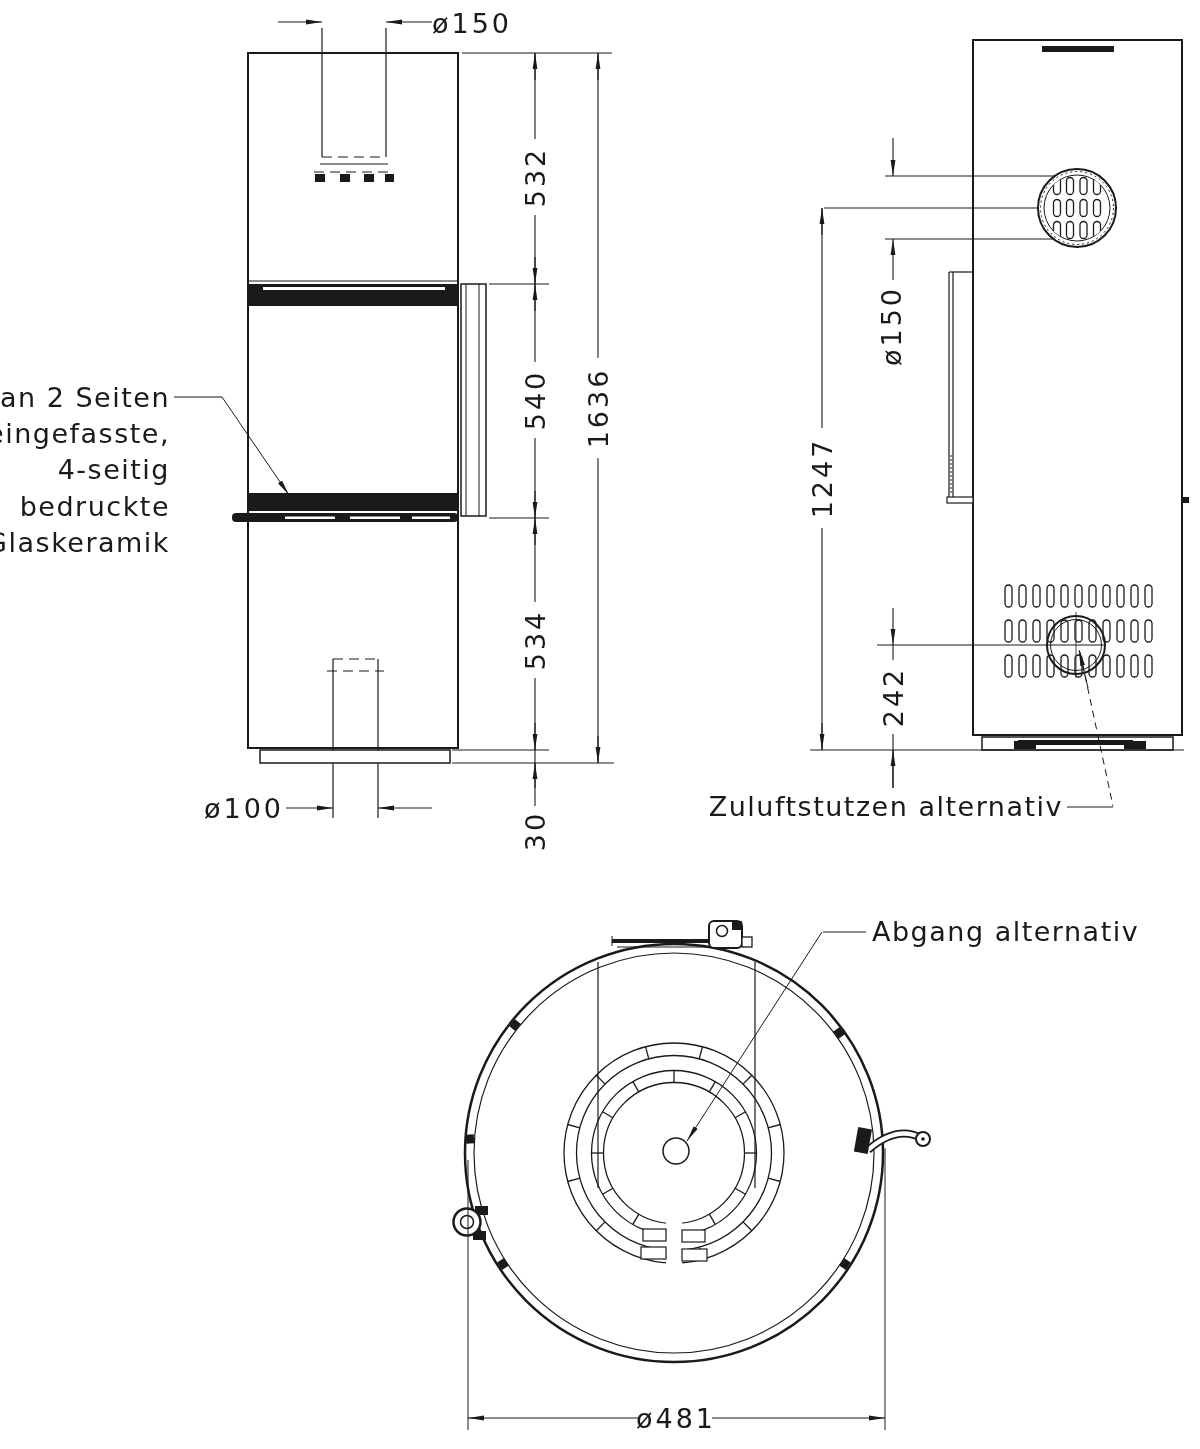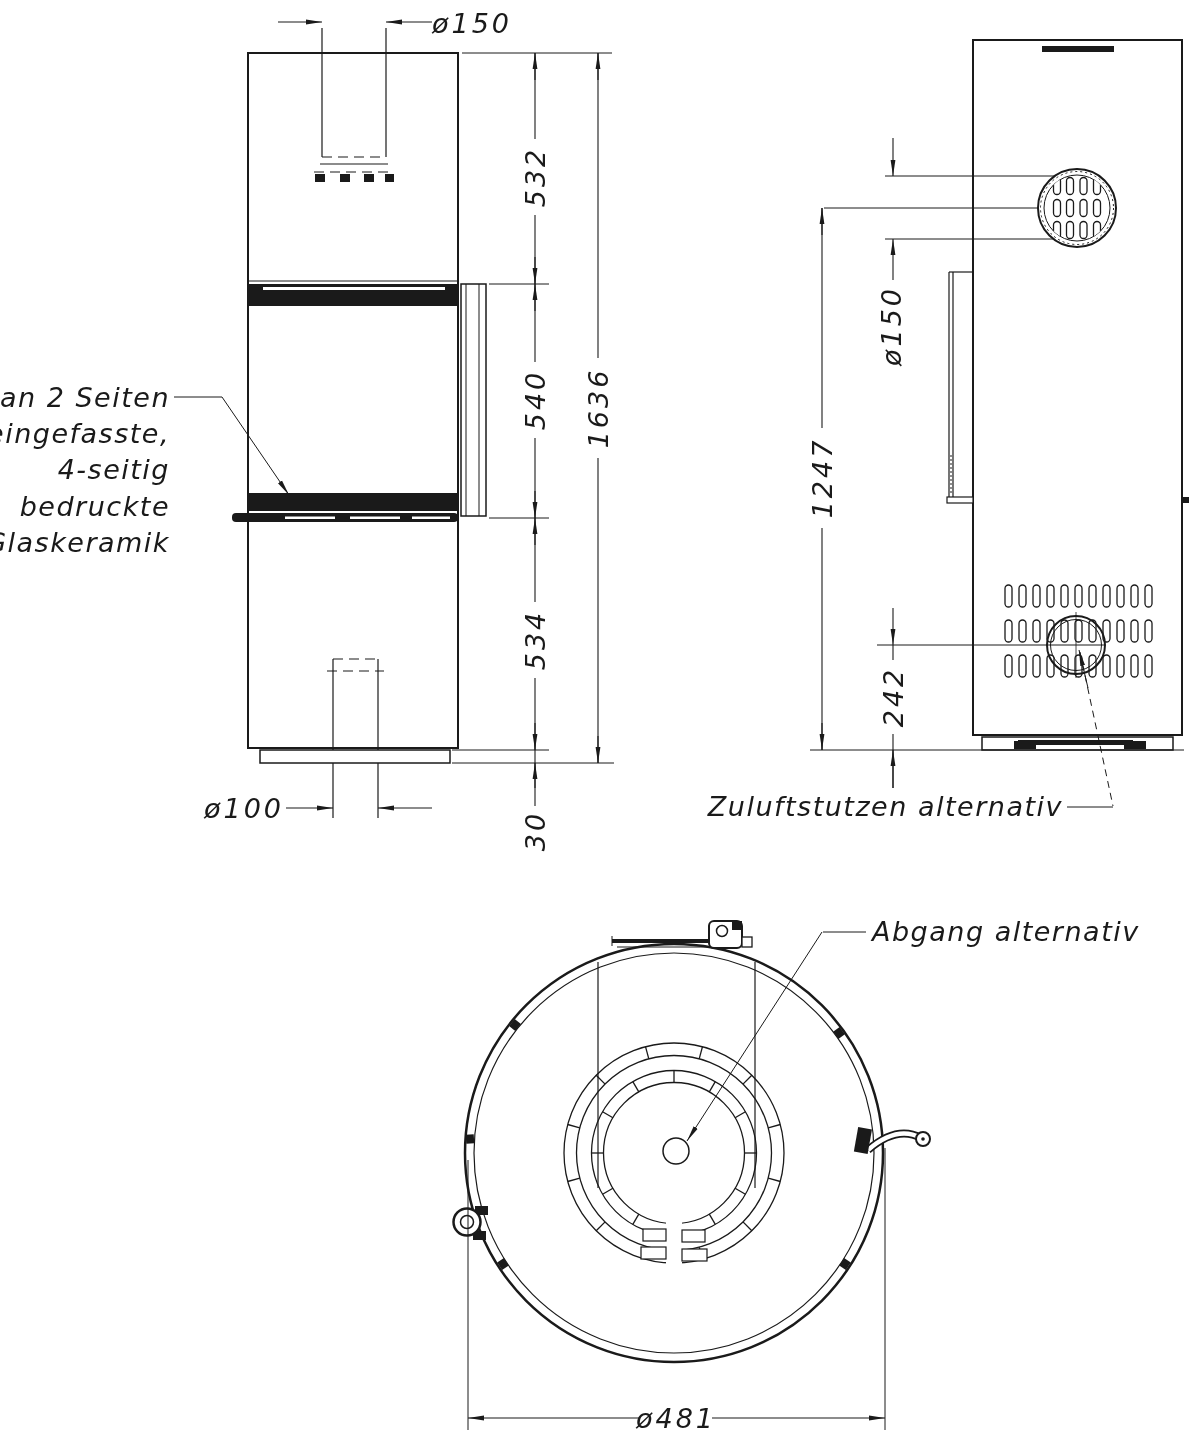--- a/index.html
+++ b/index.html
@@ -1,16 +1,16 @@
 <!DOCTYPE html>
 <html><head>
 <meta charset="utf-8">
 <style>
   html,body{margin:0;padding:0;background:#fff;}
-  .page{position:relative;width:1200px;height:1449px;background:#fff;overflow:hidden;font-style:italic;}
+  .page{position:relative;width:1200px;height:1449px;background:#fff;overflow:hidden;}
   svg{position:absolute;left:0;top:0;}
   svg text{font-family:"DejaVu Sans","Liberation Sans",sans-serif;fill:#1a1a1a;}
   .lbl{font-size:27px;letter-spacing:1.5px;}
   .dim{font-size:27px;letter-spacing:3px;}
   .outline{stroke:#1a1a1a;stroke-width:2;fill:#fff;}
   .thin{stroke:#1a1a1a;stroke-width:1.2;fill:none;}
   .hair{stroke:#1a1a1a;stroke-width:1;fill:none;}
   .dimline{stroke:#1a1a1a;stroke-width:1.1;fill:none;}
   .dash{stroke:#1a1a1a;stroke-width:1.2;fill:none;stroke-dasharray:10 6;}
   .fillblk{fill:#1a1a1a;stroke:none;}

